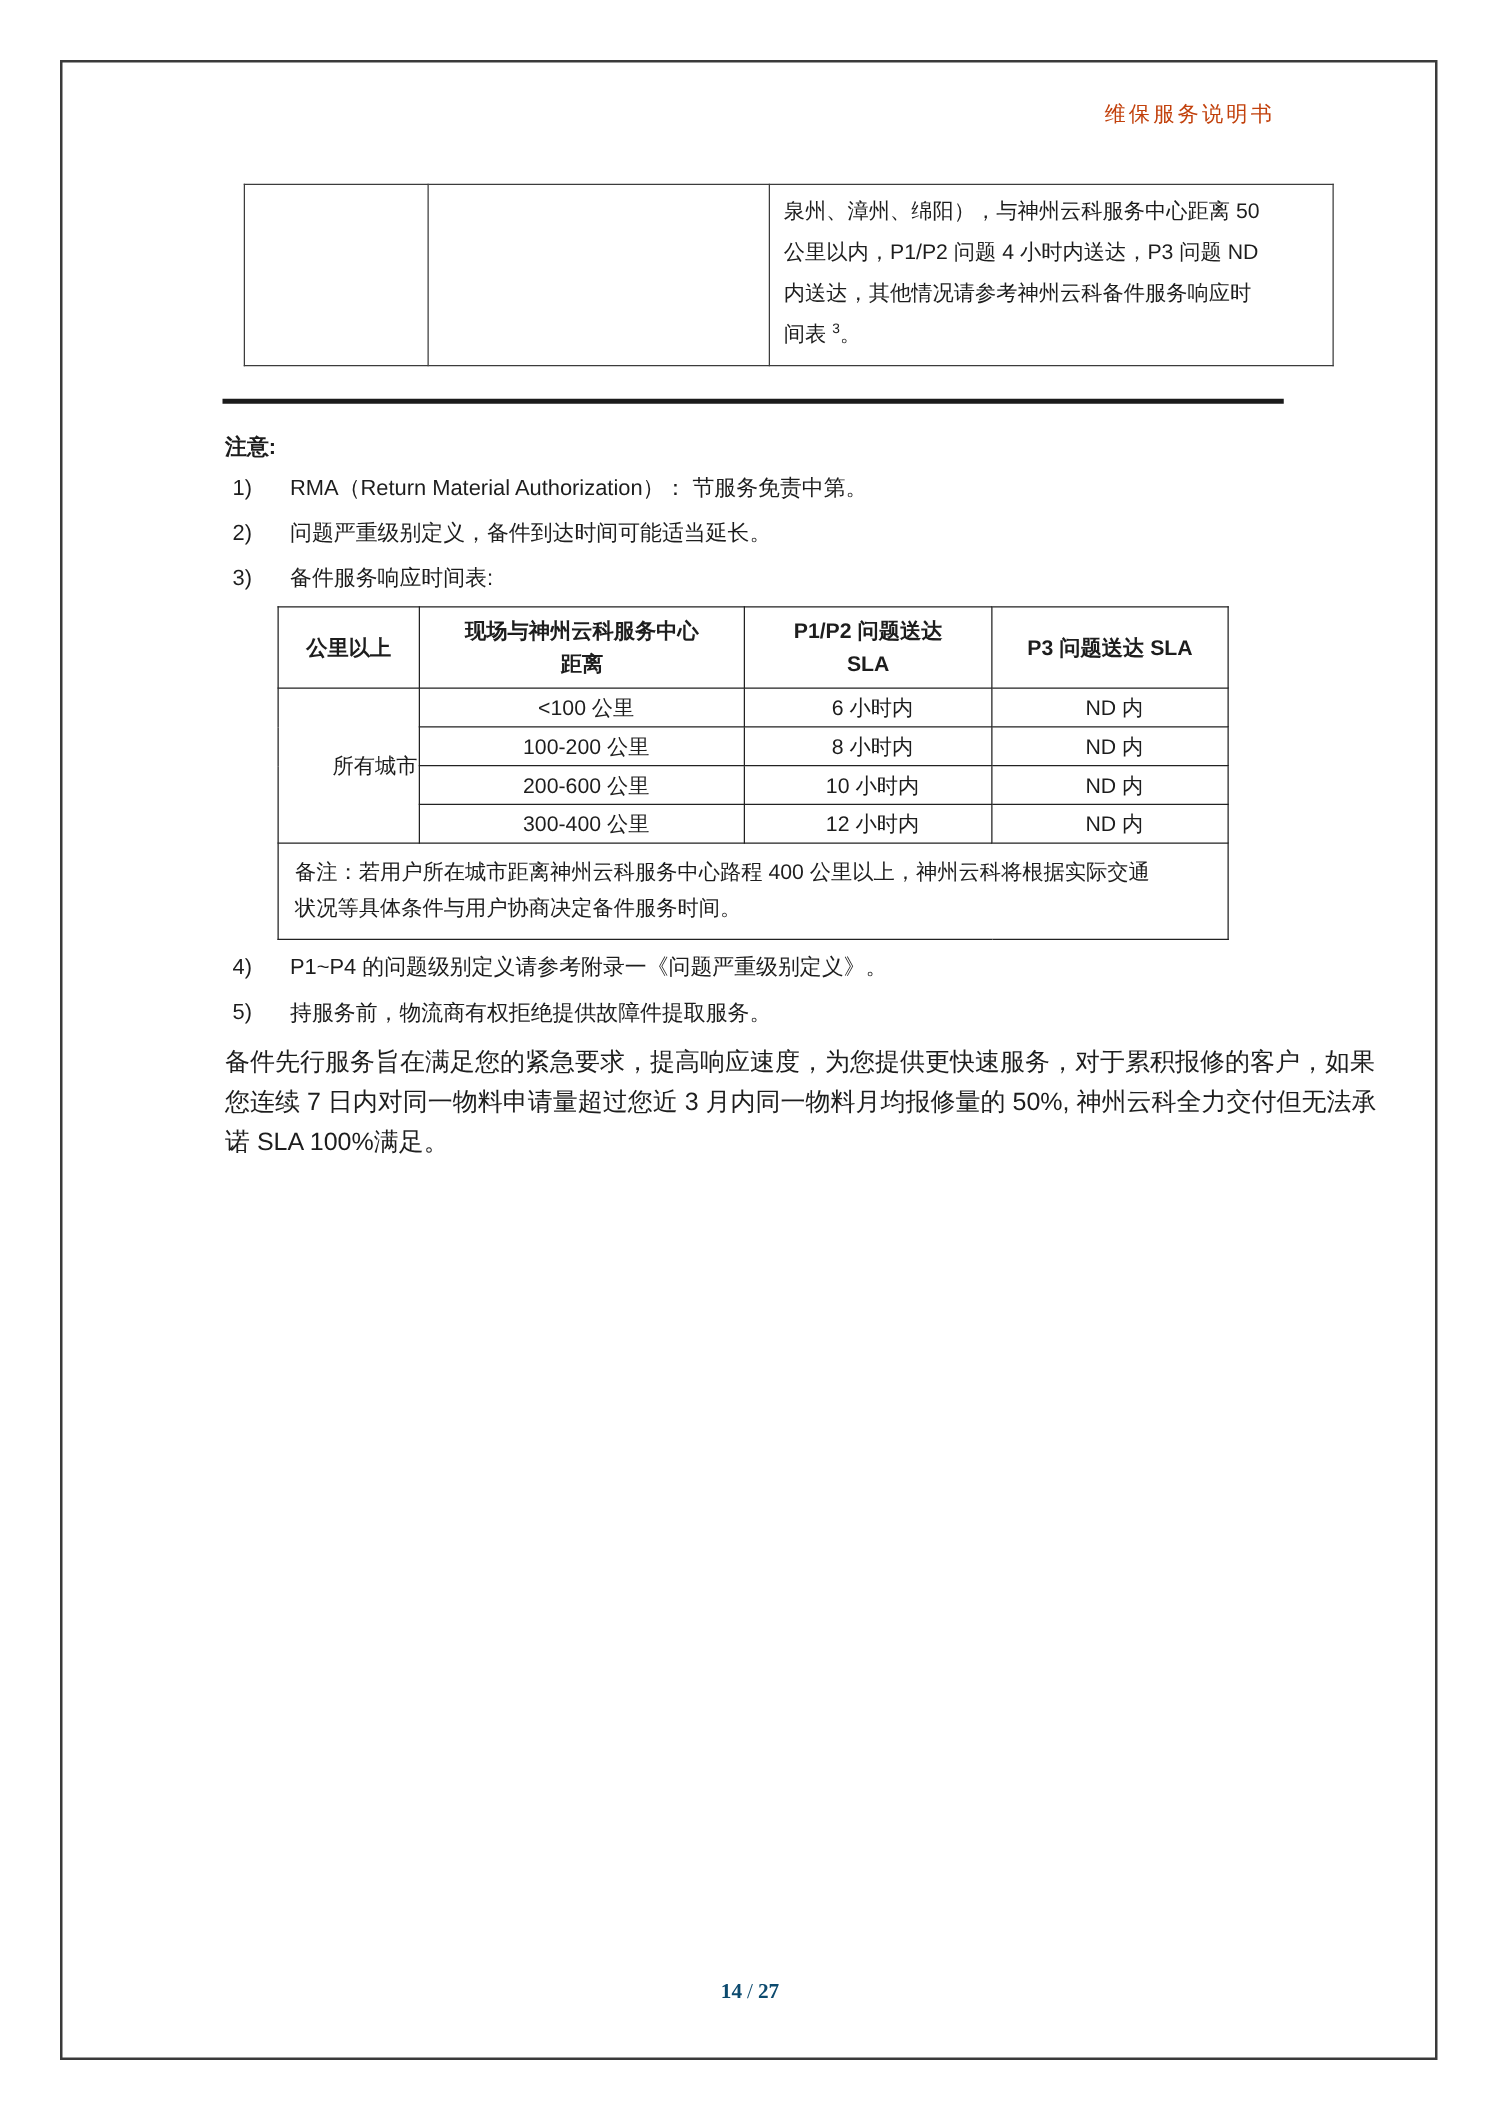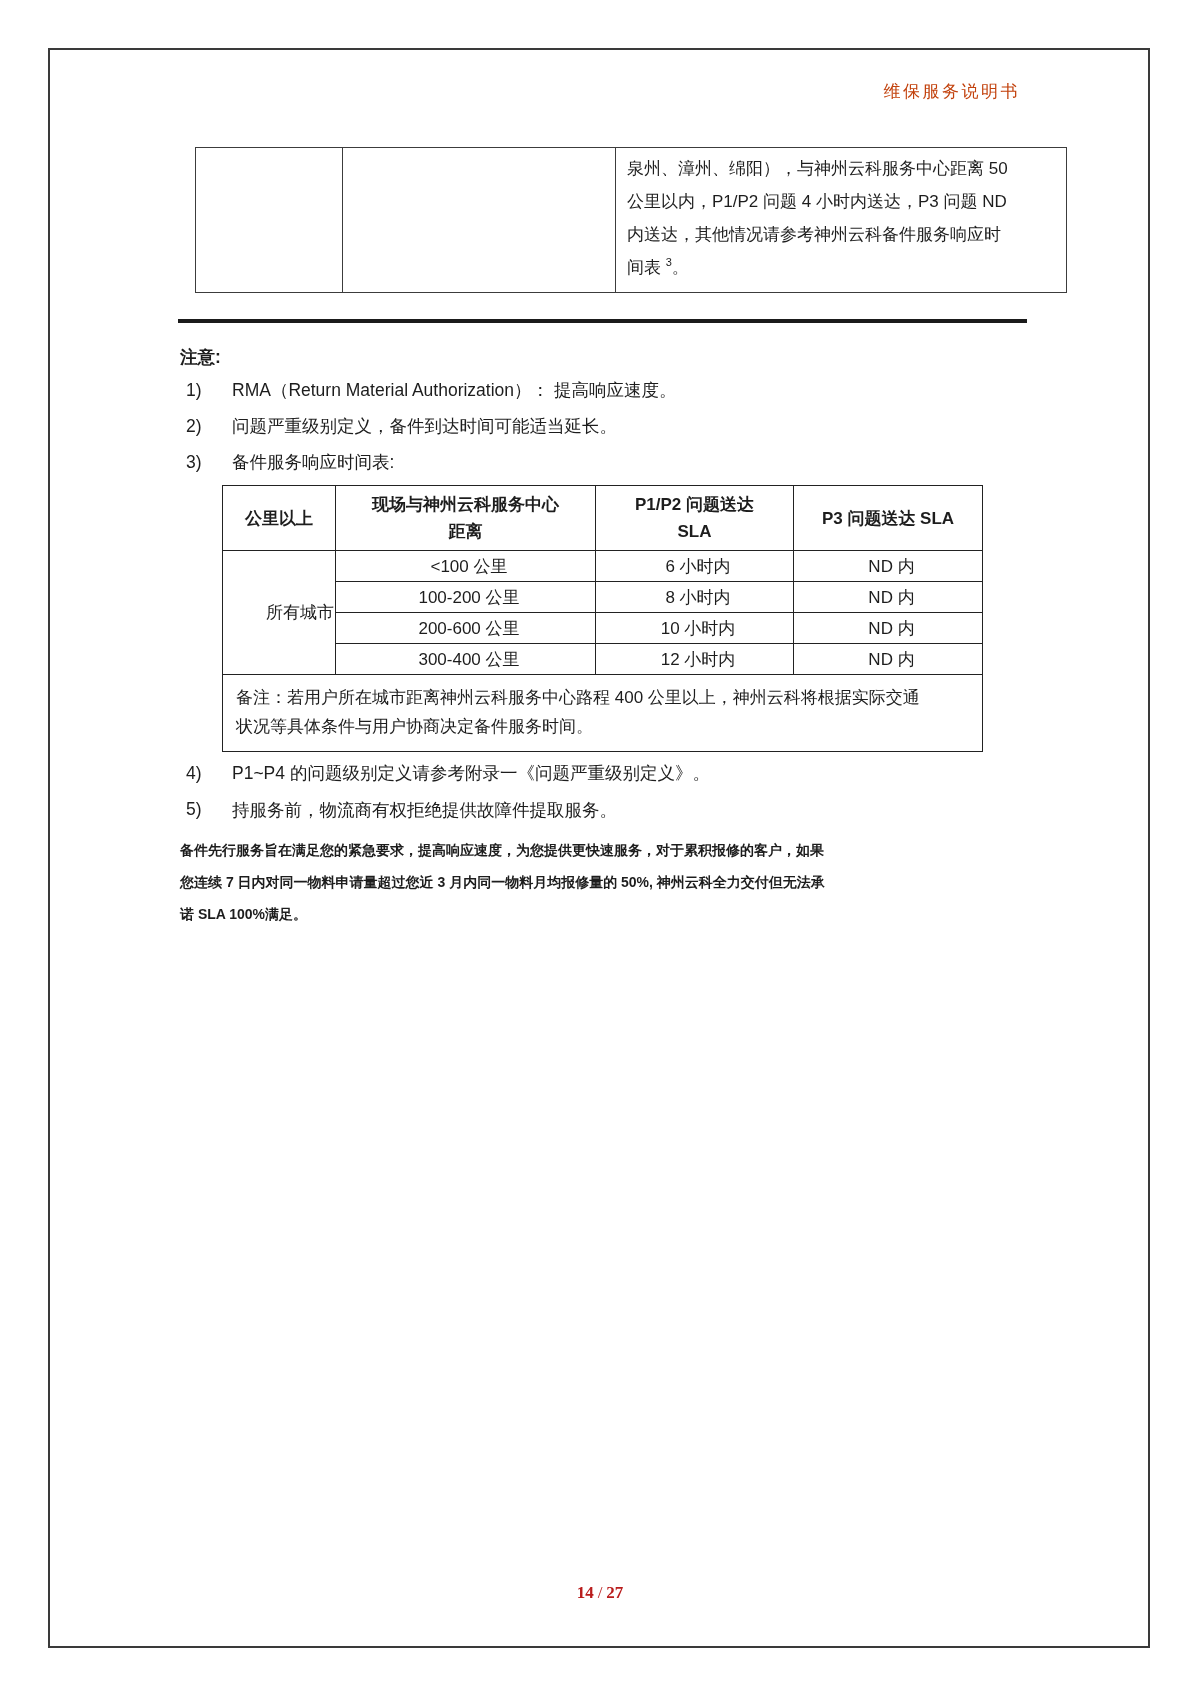--- a/index.html
+++ b/index.html
@@ -39,26 +39,26 @@
   
   table.sla { border-collapse:collapse; table-layout:fixed; margin:8px 0 2px 42px; width:760px; font-size:17px; }
   table.sla th, table.sla td { border:1.5px solid #222222; box-sizing:border-box; }
   table.sla th { font-weight:bold; text-align:center; vertical-align:middle; padding:5px 2px; line-height:27px; height:64px; }
   col.sc1 { width:113px; } col.sc2 { width:260px; } col.sc3 { width:198px; } col.sc4 { width:189px; }
   td.rowlabel { text-align:right; vertical-align:middle; font-weight:normal; }
   td.dcell { text-align:center; vertical-align:middle; padding:3px 6px 3px 13px; height:31px; white-space:nowrap; }
   td.notecell { padding:8px 12px 10px 13px; }
   td.notecell .bline { line-height:29px; white-space:nowrap; }
 
-  .body-par { margin-top:9px; font-size:14px;font-weight:bold; }
+  .body-par { margin-top:9px; font-size:20px; }
   .body-par .pline { line-height:32px; white-space:nowrap; }
 
   .footer {
     position:absolute; left:0; top:1583px; width:1200px; text-align:center;
-    font-family:"Liberation Serif", serif; font-size:17px; color:#b91c1c;
+    font-family:"Liberation Serif", serif; font-size:17px; color:#0c4a6e;
   }
   .footer .pg { font-weight:bold; }
   .footer .sep { font-weight:normal; padding:0 4px; }
 </style>
 </head>
 <body>
 
 <div class="page">
   <div class="page-border"></div>
 
@@ -82,21 +82,21 @@
       </tr>
     </tbody>
       </table>
 
     <div class="thick-rule"></div>
 
     <div class="notice-label">注意:</div>
 
     <div class="note-item">
       <span class="num">1)</span>
-      <div class="ntext">RMA（Return Material Authorization）： 提高响应速度。</div>
+      <div class="ntext">RMA（Return Material Authorization）： 节服务免责中第。</div>
     </div>
 
     <div class="note-item">
       <span class="num">2)</span>
       <div class="ntext">问题严重级别定义，备件到达时间可能适当延长。</div>
     </div>
 
     <div class="note-item">
       <span class="num">3)</span>
       <div class="ntext">备件服务响应时间表:</div>

